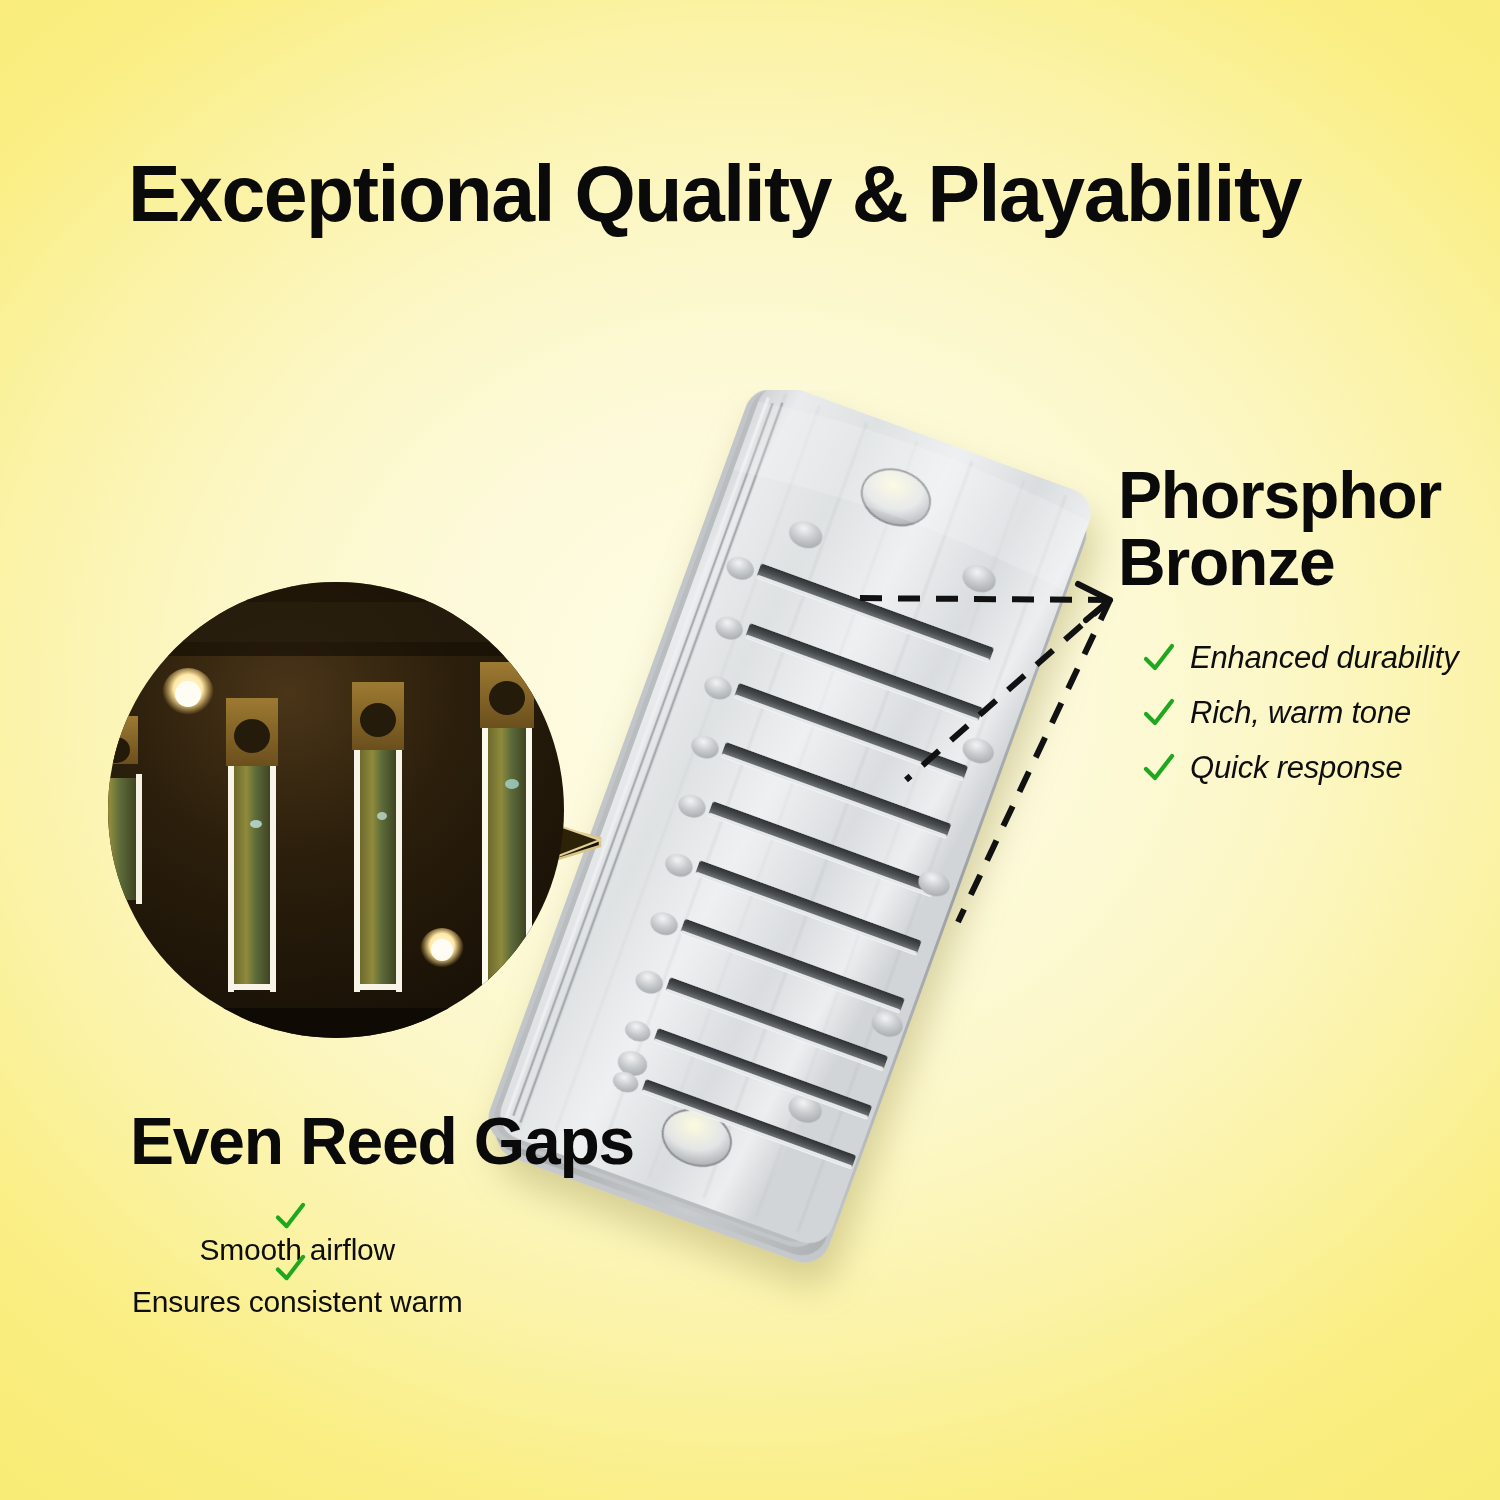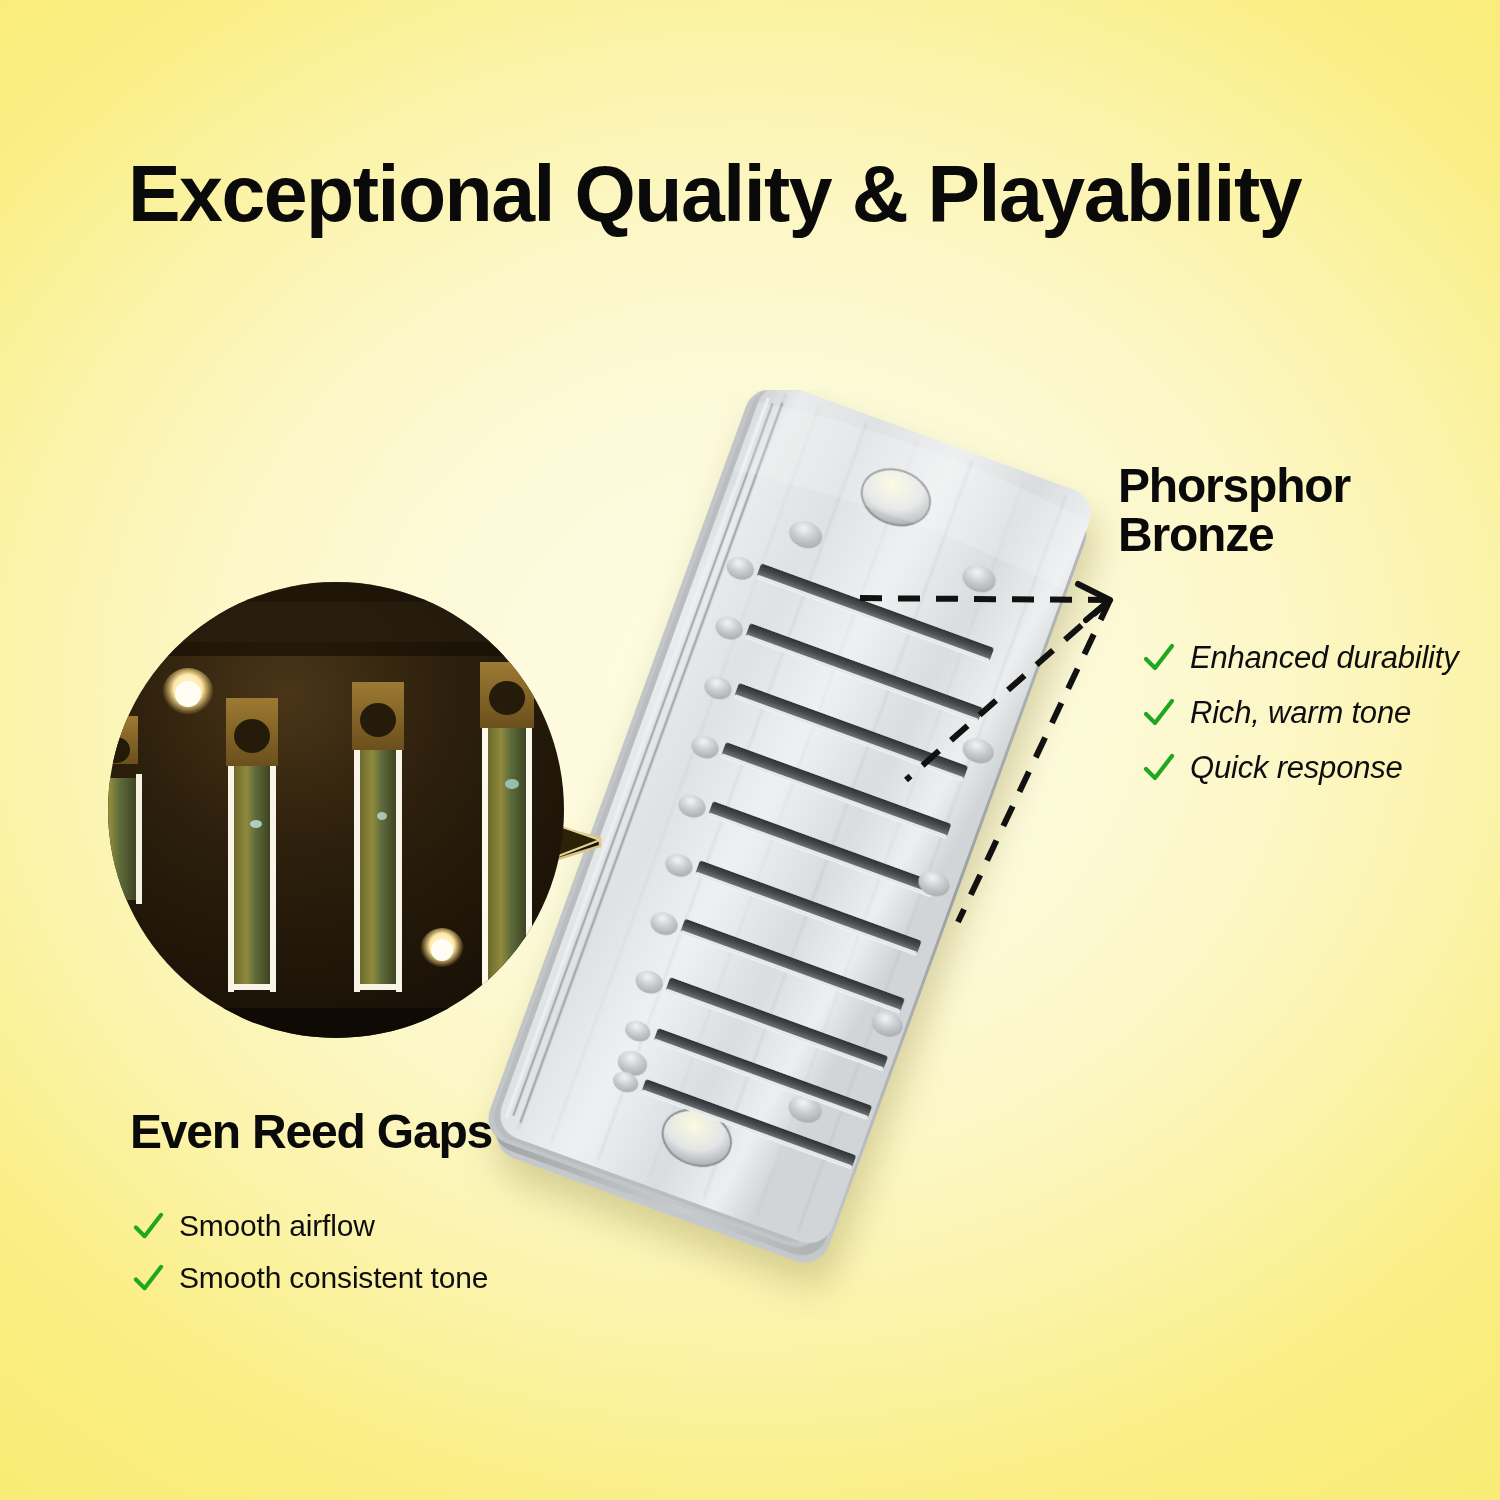--- a/index.html
+++ b/index.html
@@ -31,21 +31,21 @@
     font-size:80px;
     font-weight:bold;
     letter-spacing:-1.5px;
     color:#0a0a0a;
     white-space:nowrap;
     transform:scaleX(.985);
     transform-origin:left center;
   }
   .h-sec {
     position:absolute;
-    font-size:48px;
+    font-size:66px;
     font-weight:bold;
     letter-spacing:-1.2px;
     color:#0a0a0a;
     line-height:1.02;
   }
   #h-bronze { left:1118px; top:462px; width:370px; }
   #h-reed   { left:130px;  top:1108px; white-space:nowrap; }
 
   
   .blist { position:absolute; }
@@ -53,21 +53,21 @@
     display:flex; align-items:center;
     white-space:nowrap;
   }
   .btxt { color:#0e0e0e; }
 
   #list-bronze { left:1142px; top:630px; }
   #list-bronze .brow { height:55px;font-style:italic; }
   #list-bronze .btxt { font-size:31px; letter-spacing:-.2px; }
 
   #list-reed { left:132px; top:1200px; }
-  #list-reed .brow { height:52px; }
+  #list-reed .brow { height:52px;flex-direction:column; }
   #list-reed .btxt { font-size:30px; letter-spacing:-.2px; }
 
   .tick { flex:0 0 auto; margin-right:14px; display:block; }
 
   
   #leaders { position:absolute; left:0; top:0; width:1500px; height:1500px; }
 
   
   #magnifier {
     position:absolute;
@@ -387,15 +387,15 @@
   <div class="brow">
     <svg class="tick" width="33" height="33" viewBox="0 0 34 34">
       <path d="M4,18 L13,27 L30,5" stroke="#1fa81f" stroke-width="4.2" fill="none" stroke-linecap="round" stroke-linejoin="round"></path>
     </svg>
     <span class="btxt">Smooth airflow</span>
   </div>
   <div class="brow">
     <svg class="tick" width="33" height="33" viewBox="0 0 34 34">
       <path d="M4,18 L13,27 L30,5" stroke="#1fa81f" stroke-width="4.2" fill="none" stroke-linecap="round" stroke-linejoin="round"></path>
     </svg>
-    <span class="btxt">Smooth consistent tone</span>
+    <span class="btxt">Ensures consistent warm</span>
   </div>
 </div>
 
 </body></html>

